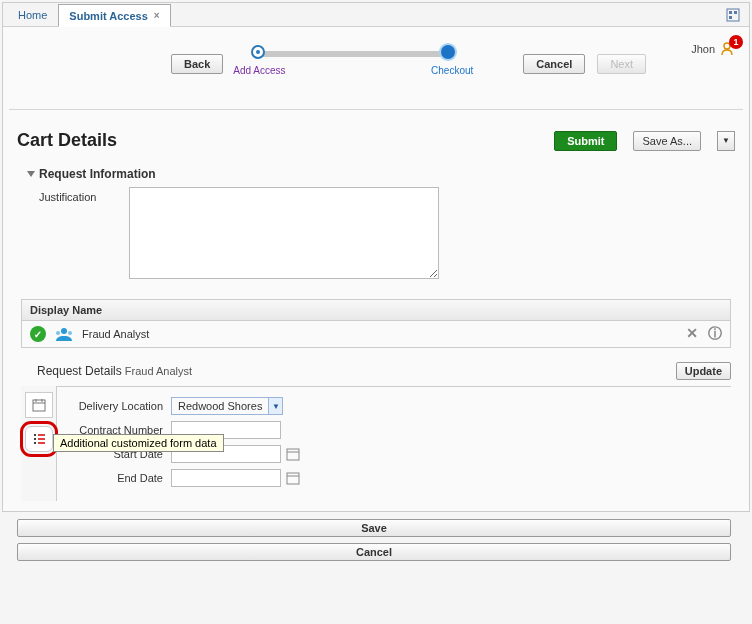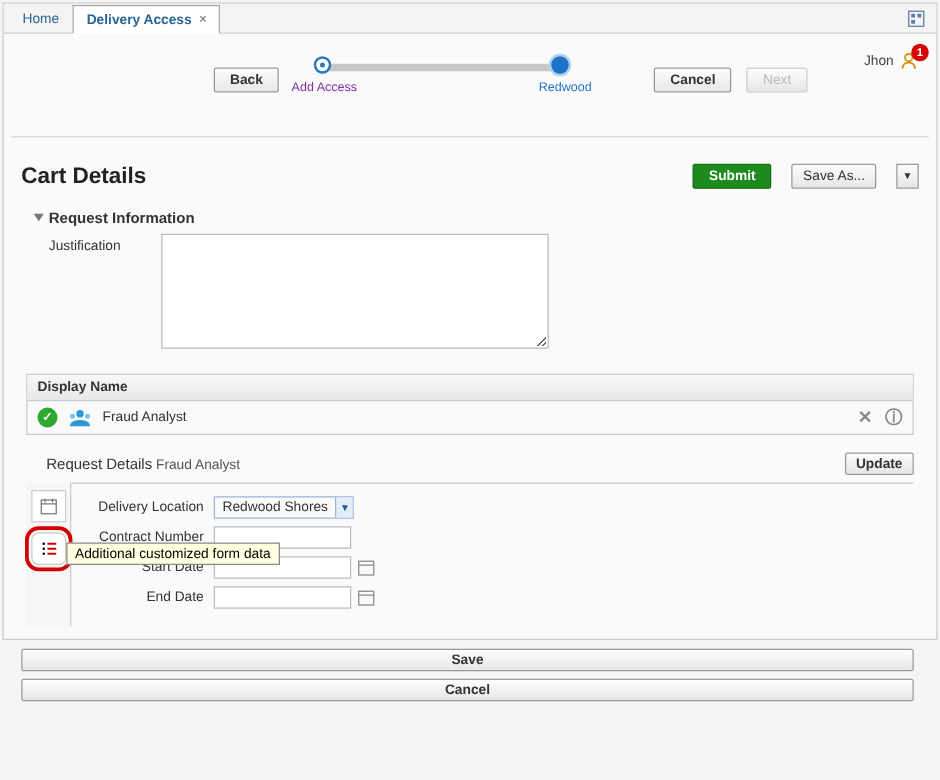--- a/index.html
+++ b/index.html
@@ -333,42 +333,42 @@
   }
 </style>
 </head>
 <body>
 
 <div class="frame">
 
   <div class="topbar">
     <div class="toptab">Home</div>
     <div class="toptab active">
-      <span>Delivery Access</span>
+      <span>Submit Access</span>
       <span class="tab-close">×</span>
     </div>
     <div class="top-right-icon">
       <svg width="14" height="14" viewBox="0 0 14 14">
           <rect x="1" y="1" width="12" height="12" fill="none" stroke="#5a7aa8" stroke-width="1"></rect>
           <rect x="3" y="3" width="3" height="3" fill="#5a7aa8"></rect>
           <rect x="8" y="3" width="3" height="3" fill="#5a7aa8"></rect>
           <rect x="3" y="8" width="3" height="3" fill="#5a7aa8"></rect>
         </svg>
     </div>
   </div>
 
   <div class="wizardrow">
     <div style="width:160px;"></div>
     <button class="btn">Back</button>
     <div class="wizard-track">
       <div class="track-line"></div>
       <div class="node done left"></div>
       <div class="node current right"></div>
       <div class="node-label left">Add Access</div>
-      <div class="node-label right">Redwood</div>
+      <div class="node-label right">Checkout</div>
     </div>
     <button class="btn" style="margin-left:40px;">Cancel</button>
     <button class="btn disabled" style="margin-left:12px;">Next</button>
   </div>
 
   <div class="userbox">
     <span>Jhon</span>
     <span class="user-icon">
       <svg width="16" height="16" viewBox="0 0 16 16">
           <circle cx="8" cy="5" r="3" fill="none" stroke="#d98d00" stroke-width="1.4"></circle>

